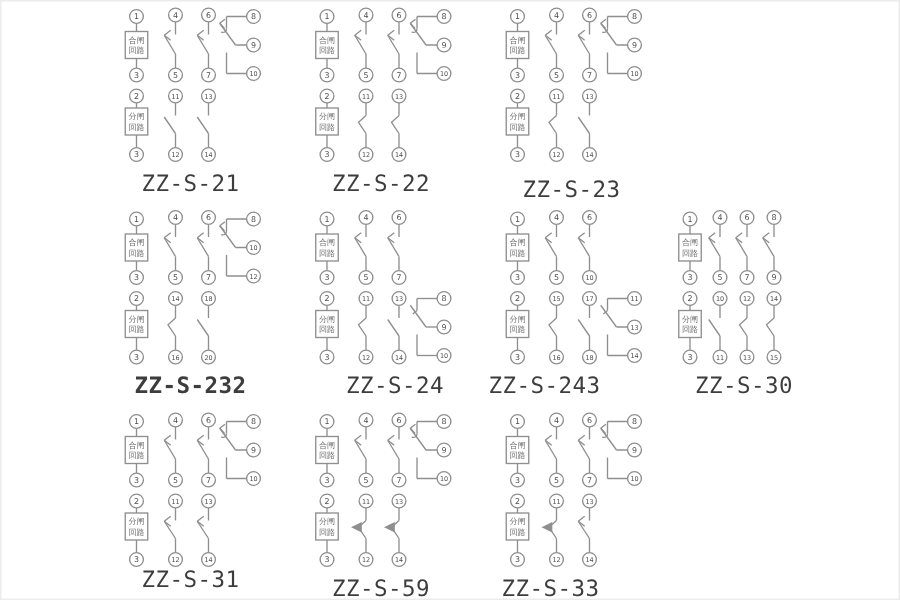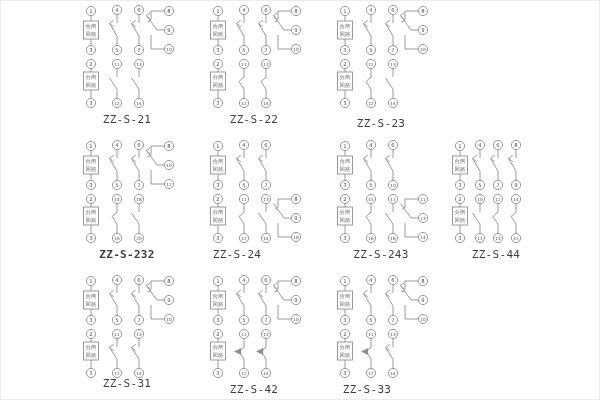--- a/index.html
+++ b/index.html
@@ -4,21 +4,21 @@
 <style>
   html,body{margin:0;padding:0;background:#fff;}
   #canvas{
     position:relative;width:600px;height:400px;background:#ffffff;
     font-family:"DejaVu Sans",sans-serif;overflow:hidden;
     border:1px solid #ececec;box-sizing:border-box;
   }
   .diag{position:absolute;}
   .diag-label{
     position:absolute;width:84px;text-align:center;
-    font-family:"DejaVu Sans Mono",monospace;font-size:11px;
+    font-family:"DejaVu Sans Mono",monospace;font-size:15px;
     letter-spacing:0.3px;white-space:nowrap;
   }
   svg text{font-family:"DejaVu Sans",sans-serif;}
 </style>
 </head>
 <body>
 
 <div id="canvas" style="background: rgb(255, 255, 255);">
     <svg width="100" height="125" viewBox="0 0 100 125" class="diag" style="left: 80px; top: 1px;">
       <circle cx="10" cy="9" r="4.6" fill="#fff" stroke="#8f8f8f" stroke-width="0.9"></circle>
@@ -350,21 +350,21 @@
       <line x1="76" y1="81" x2="65.5" y2="66.5" stroke="#8f8f8f" stroke-width="0.9"></line>
       <line x1="70" y1="86" x2="70" y2="100" stroke="#8f8f8f" stroke-width="0.9"></line>
       <line x1="70" y1="100" x2="83.4" y2="100" stroke="#8f8f8f" stroke-width="0.9"></line>
       <circle cx="88" cy="62" r="4.6" fill="#fff" stroke="#8f8f8f" stroke-width="0.9"></circle>
       <text x="88" y="63.9" text-anchor="middle" font-size="5.3" fill="#4f4f4f">8</text>
       <circle cx="88" cy="81" r="4.6" fill="#fff" stroke="#8f8f8f" stroke-width="0.9"></circle>
       <text x="88" y="82.9" text-anchor="middle" font-size="5.3" fill="#4f4f4f">9</text>
       <circle cx="88" cy="100" r="4.6" fill="#fff" stroke="#8f8f8f" stroke-width="0.9"></circle>
       <text x="88" y="101.9" text-anchor="middle" font-size="4.3" fill="#4f4f4f">10</text>
     </svg>
-    <div class="diag-label" style="left: 194px; top: 247px; color: rgb(61, 61, 61);">ZZ-S-24</div>
+    <div class="diag-label" style="left: 211px; top: 247px; color: rgb(61, 61, 61); text-align: right;">ZZ-S-24</div>
     <svg width="100" height="125" viewBox="0 0 100 125" class="diag" style="left: 334px; top: 136px;">
       <circle cx="10" cy="9" r="4.6" fill="#fff" stroke="#8f8f8f" stroke-width="0.9"></circle>
       <text x="10" y="10.9" text-anchor="middle" font-size="5.3" fill="#4f4f4f">1</text>
       <line x1="10" y1="13.6" x2="10" y2="19" stroke="#8f8f8f" stroke-width="0.9"></line>
       <rect x="2.5" y="19" width="15" height="18" fill="#fff" stroke="#8f8f8f" stroke-width="0.9"></rect>
       <text x="10" y="26.4" text-anchor="middle" font-size="5.4" fill="#6e6e6e">合闸</text>
       <text x="10" y="33.6" text-anchor="middle" font-size="5.4" fill="#6e6e6e">回路</text>
       <line x1="10" y1="37" x2="10" y2="43.4" stroke="#8f8f8f" stroke-width="0.9"></line>
       <circle cx="10" cy="48" r="4.6" fill="#fff" stroke="#8f8f8f" stroke-width="0.9"></circle>
       <text x="10" y="49.9" text-anchor="middle" font-size="5.3" fill="#4f4f4f">3</text>
@@ -416,21 +416,21 @@
       <line x1="76" y1="81" x2="65.5" y2="66.5" stroke="#8f8f8f" stroke-width="0.9"></line>
       <line x1="70" y1="86" x2="70" y2="100" stroke="#8f8f8f" stroke-width="0.9"></line>
       <line x1="70" y1="100" x2="83.4" y2="100" stroke="#8f8f8f" stroke-width="0.9"></line>
       <circle cx="88" cy="62" r="4.6" fill="#fff" stroke="#8f8f8f" stroke-width="0.9"></circle>
       <text x="88" y="63.9" text-anchor="middle" font-size="4.3" fill="#4f4f4f">11</text>
       <circle cx="88" cy="81" r="4.6" fill="#fff" stroke="#8f8f8f" stroke-width="0.9"></circle>
       <text x="88" y="82.9" text-anchor="middle" font-size="4.3" fill="#4f4f4f">13</text>
       <circle cx="88" cy="100" r="4.6" fill="#fff" stroke="#8f8f8f" stroke-width="0.9"></circle>
       <text x="88" y="101.9" text-anchor="middle" font-size="4.3" fill="#4f4f4f">14</text>
     </svg>
-    <div class="diag-label" style="left: 338px; top: 247px; color: rgb(61, 61, 61);">ZZ-S-243</div>
+    <div class="diag-label" style="left: 320px; top: 247px; color: rgb(61, 61, 61);">ZZ-S-243</div>
     <svg width="100" height="125" viewBox="0 0 100 125" class="diag" style="left: 449px; top: 136px;">
       <circle cx="10" cy="9" r="4.6" fill="#fff" stroke="#8f8f8f" stroke-width="0.9"></circle>
       <text x="10" y="10.9" text-anchor="middle" font-size="5.3" fill="#4f4f4f">1</text>
       <line x1="10" y1="13.6" x2="10" y2="19" stroke="#8f8f8f" stroke-width="0.9"></line>
       <rect x="2.5" y="19" width="15" height="18" fill="#fff" stroke="#8f8f8f" stroke-width="0.9"></rect>
       <text x="10" y="26.4" text-anchor="middle" font-size="5.4" fill="#6e6e6e">合闸</text>
       <text x="10" y="33.6" text-anchor="middle" font-size="5.4" fill="#6e6e6e">回路</text>
       <line x1="10" y1="37" x2="10" y2="43.4" stroke="#8f8f8f" stroke-width="0.9"></line>
       <circle cx="10" cy="48" r="4.6" fill="#fff" stroke="#8f8f8f" stroke-width="0.9"></circle>
       <text x="10" y="49.9" text-anchor="middle" font-size="5.3" fill="#4f4f4f">3</text>
@@ -485,21 +485,21 @@
       <line x1="48" y1="96.4" x2="48" y2="87" stroke="#8f8f8f" stroke-width="0.9"></line>
       <polyline points="48,75 43,79.5 48,87" fill="none" stroke="#8f8f8f" stroke-width="0.9"></polyline>
       <circle cx="66" cy="62" r="4.6" fill="#fff" stroke="#8f8f8f" stroke-width="0.9"></circle>
       <text x="66" y="63.9" text-anchor="middle" font-size="4.3" fill="#4f4f4f">14</text>
       <circle cx="66" cy="101" r="4.6" fill="#fff" stroke="#8f8f8f" stroke-width="0.9"></circle>
       <text x="66" y="102.9" text-anchor="middle" font-size="4.3" fill="#4f4f4f">15</text>
       <line x1="66" y1="66.6" x2="66" y2="75" stroke="#8f8f8f" stroke-width="0.9"></line>
       <line x1="66" y1="96.4" x2="66" y2="87" stroke="#8f8f8f" stroke-width="0.9"></line>
       <polyline points="66,75 61,79.5 66,87" fill="none" stroke="#8f8f8f" stroke-width="0.9"></polyline>
     </svg>
-    <div class="diag-label" style="left: 453px; top: 247px; color: rgb(61, 61, 61);">ZZ-S-44</div>
+    <div class="diag-label" style="left: 453px; top: 247px; color: rgb(61, 61, 61);">ZZ-S-30</div>
     <svg width="100" height="125" viewBox="0 0 100 125" class="diag" style="left: 80px; top: 271px;">
       <circle cx="10" cy="9" r="4.6" fill="#fff" stroke="#8f8f8f" stroke-width="0.9"></circle>
       <text x="10" y="10.9" text-anchor="middle" font-size="5.3" fill="#4f4f4f">1</text>
       <line x1="10" y1="13.6" x2="10" y2="19" stroke="#8f8f8f" stroke-width="0.9"></line>
       <rect x="2.5" y="19" width="15" height="18" fill="#fff" stroke="#8f8f8f" stroke-width="0.9"></rect>
       <text x="10" y="26.4" text-anchor="middle" font-size="5.4" fill="#6e6e6e">合闸</text>
       <text x="10" y="33.6" text-anchor="middle" font-size="5.4" fill="#6e6e6e">回路</text>
       <line x1="10" y1="37" x2="10" y2="43.4" stroke="#8f8f8f" stroke-width="0.9"></line>
       <circle cx="10" cy="48" r="4.6" fill="#fff" stroke="#8f8f8f" stroke-width="0.9"></circle>
       <text x="10" y="49.9" text-anchor="middle" font-size="5.3" fill="#4f4f4f">3</text>
@@ -627,21 +627,21 @@
       <polygon points="33.2,76 26,79.5 33.2,83" fill="#8f8f8f" stroke="none"></polygon>
       <circle cx="58" cy="62" r="4.6" fill="#fff" stroke="#8f8f8f" stroke-width="0.9"></circle>
       <text x="58" y="63.9" text-anchor="middle" font-size="4.3" fill="#4f4f4f">13</text>
       <circle cx="58" cy="101" r="4.6" fill="#fff" stroke="#8f8f8f" stroke-width="0.9"></circle>
       <text x="58" y="102.9" text-anchor="middle" font-size="4.3" fill="#4f4f4f">14</text>
       <line x1="58" y1="66.6" x2="58" y2="75" stroke="#8f8f8f" stroke-width="0.9"></line>
       <line x1="58" y1="96.4" x2="58" y2="87" stroke="#8f8f8f" stroke-width="0.9"></line>
       <polyline points="58,75 53,79.5 58,87" fill="none" stroke="#8f8f8f" stroke-width="0.9"></polyline>
       <polygon points="55.2,76 48,79.5 55.2,83" fill="#8f8f8f" stroke="none"></polygon>
     </svg>
-    <div class="diag-label" style="left: 211px; top: 382px; color: rgb(61, 61, 61);">ZZ-S-42</div>
+    <div class="diag-label" style="left: 211px; top: 382px; color: rgb(61, 61, 61);">ZZ-S-59</div>
     <svg width="100" height="125" viewBox="0 0 100 125" class="diag" style="left: 334px; top: 271px;">
       <circle cx="10" cy="9" r="4.6" fill="#fff" stroke="#8f8f8f" stroke-width="0.9"></circle>
       <text x="10" y="10.9" text-anchor="middle" font-size="5.3" fill="#4f4f4f">1</text>
       <line x1="10" y1="13.6" x2="10" y2="19" stroke="#8f8f8f" stroke-width="0.9"></line>
       <rect x="2.5" y="19" width="15" height="18" fill="#fff" stroke="#8f8f8f" stroke-width="0.9"></rect>
       <text x="10" y="26.4" text-anchor="middle" font-size="5.4" fill="#6e6e6e">合闸</text>
       <text x="10" y="33.6" text-anchor="middle" font-size="5.4" fill="#6e6e6e">回路</text>
       <line x1="10" y1="37" x2="10" y2="43.4" stroke="#8f8f8f" stroke-width="0.9"></line>
       <circle cx="10" cy="48" r="4.6" fill="#fff" stroke="#8f8f8f" stroke-width="0.9"></circle>
       <text x="10" y="49.9" text-anchor="middle" font-size="5.3" fill="#4f4f4f">3</text>

